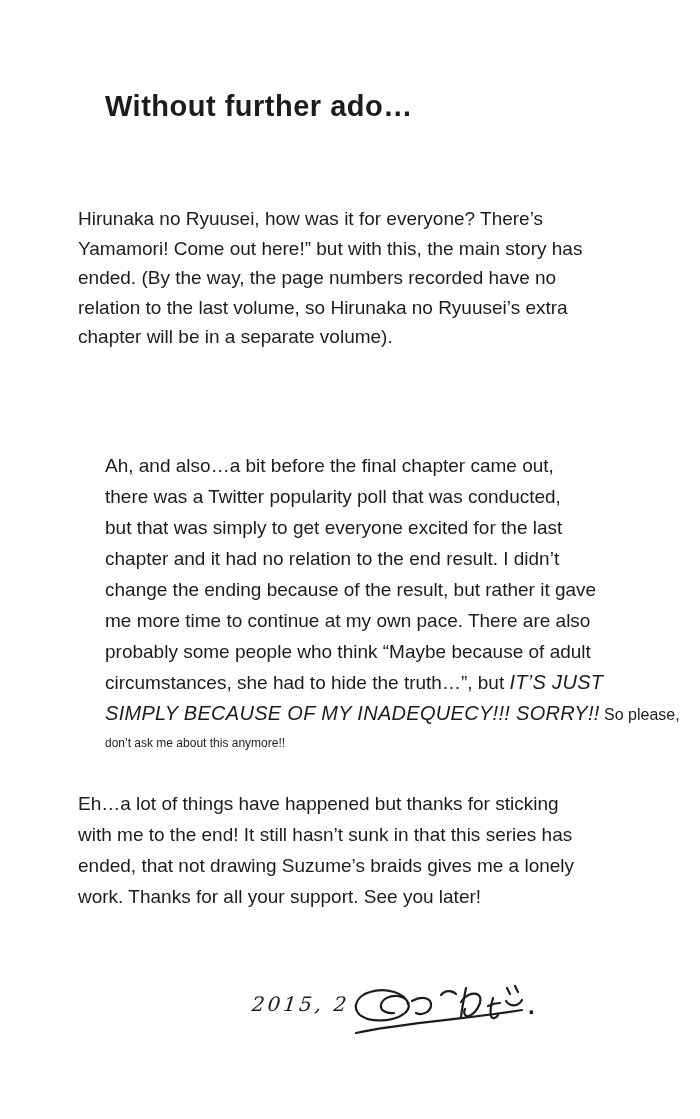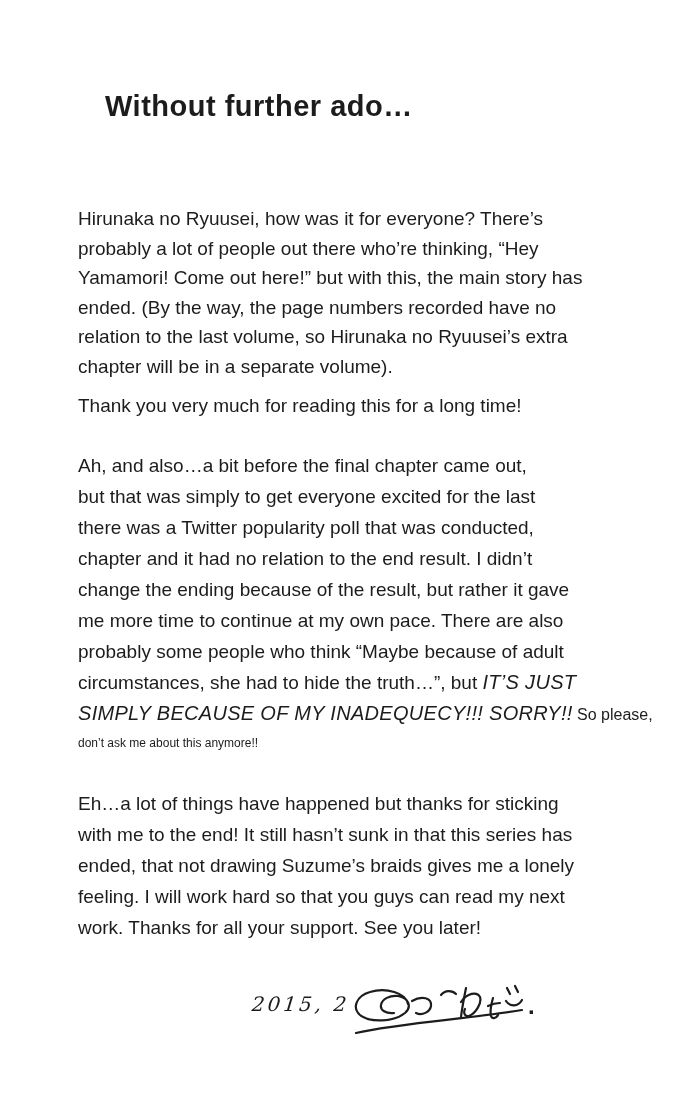--- a/index.html
+++ b/index.html
@@ -28,21 +28,21 @@
   }
   .para .line {
     white-space: nowrap;
     font-size: 19px;
   }
   #p1 { top: 184px; margin-top: 20px; }
   #p1 .line { line-height: 29.5px; }
   #p2 { top: 391px; }
   #p2 .line { line-height: 29.5px; }
   #p3 { top: 450px; }
-  #p3 .line { line-height: 31px; }
+  #p3 .line { line-height: 31px; margin-left: 27px; }
   #p4 { top: 788px; }
   #p4 .line { line-height: 31px; }
   .emph {
     font-style: italic;
     font-weight: 400;
     font-size: 20px;
     letter-spacing: 0.3px;
   }
   .small {
     font-size: 16px;
@@ -80,49 +80,44 @@
 </style>
 </head>
 <body>
 
 <div class="page">
 
   <div class="title">Without further ado…</div>
 
   <div class="para" id="p1">
     <div class="line">Hirunaka no Ryuusei, how was it for everyone? There’s</div>
-    <div class="line">probably a lot of people out there who’re thinking, “Hey</div>
     <div class="line">Yamamori! Come out here!” but with this, the main story has</div>
     <div class="line">ended. (By the way, the page numbers recorded have no</div>
     <div class="line">relation to the last volume, so Hirunaka no Ryuusei’s extra</div>
     <div class="line">chapter will be in a separate volume).</div>
   </div>
 
-  <div class="para" id="p2">
-    <div class="line">Thank you very much for reading this for a long time!</div>
-  </div>
 
   <div class="para" id="p3">
     <div class="line">Ah, and also…a bit before the final chapter came out,</div>
+    <div class="line">there was a Twitter popularity poll that was conducted,</div>
     <div class="line">but that was simply to get everyone excited for the last</div>
-    <div class="line">there was a Twitter popularity poll that was conducted,</div>
     <div class="line">chapter and it had no relation to the end result. I didn’t</div>
     <div class="line">change the ending because of the result, but rather it gave</div>
     <div class="line">me more time to continue at my own pace. There are also</div>
     <div class="line">probably some people who think “Maybe because of adult</div>
     <div class="line"><span>circumstances, she had to hide the truth…”, but </span><span class="emph">IT’S JUST</span></div>
     <div class="line"><span class="emph">SIMPLY BECAUSE OF MY INADEQUECY!!! SORRY!!</span><span class="small"> So please,</span></div>
     <div class="line line-small">don’t ask me about this anymore!!</div>
   </div>
 
   <div class="para" id="p4">
     <div class="line">Eh…a lot of things have happened but thanks for sticking</div>
     <div class="line">with me to the end! It still hasn’t sunk in that this series has</div>
     <div class="line">ended, that not drawing Suzume’s braids gives me a lonely</div>
-    <div class="line">feeling. I will work hard so that you guys can read my next</div>
     <div class="line">work. Thanks for all your support. See you later!</div>
   </div>
 
   <div class="sig-date">2015, 2</div>
 
   <svg class="sig-scribble" viewBox="0 0 178 60" fill="none" stroke="#1c1c1c" stroke-width="2.2" stroke-linecap="round" stroke-linejoin="round">
     <path d="M60,24 C58,13 38,7 22,12 C8,16 4,28 12,35 C22,43 46,42 57,33 C64,27 61,18 50,16 C42,15 34,19 33,25 C32,30 38,34 46,33"></path>
     <path d="M64,21 C74,15 84,18 83,26 C82,32 74,36 68,33"></path>
     <path d="M93,15 C97,10 104,10 108,14"></path>
     <path d="M118,8 C116,18 114,28 113,37"></path>

